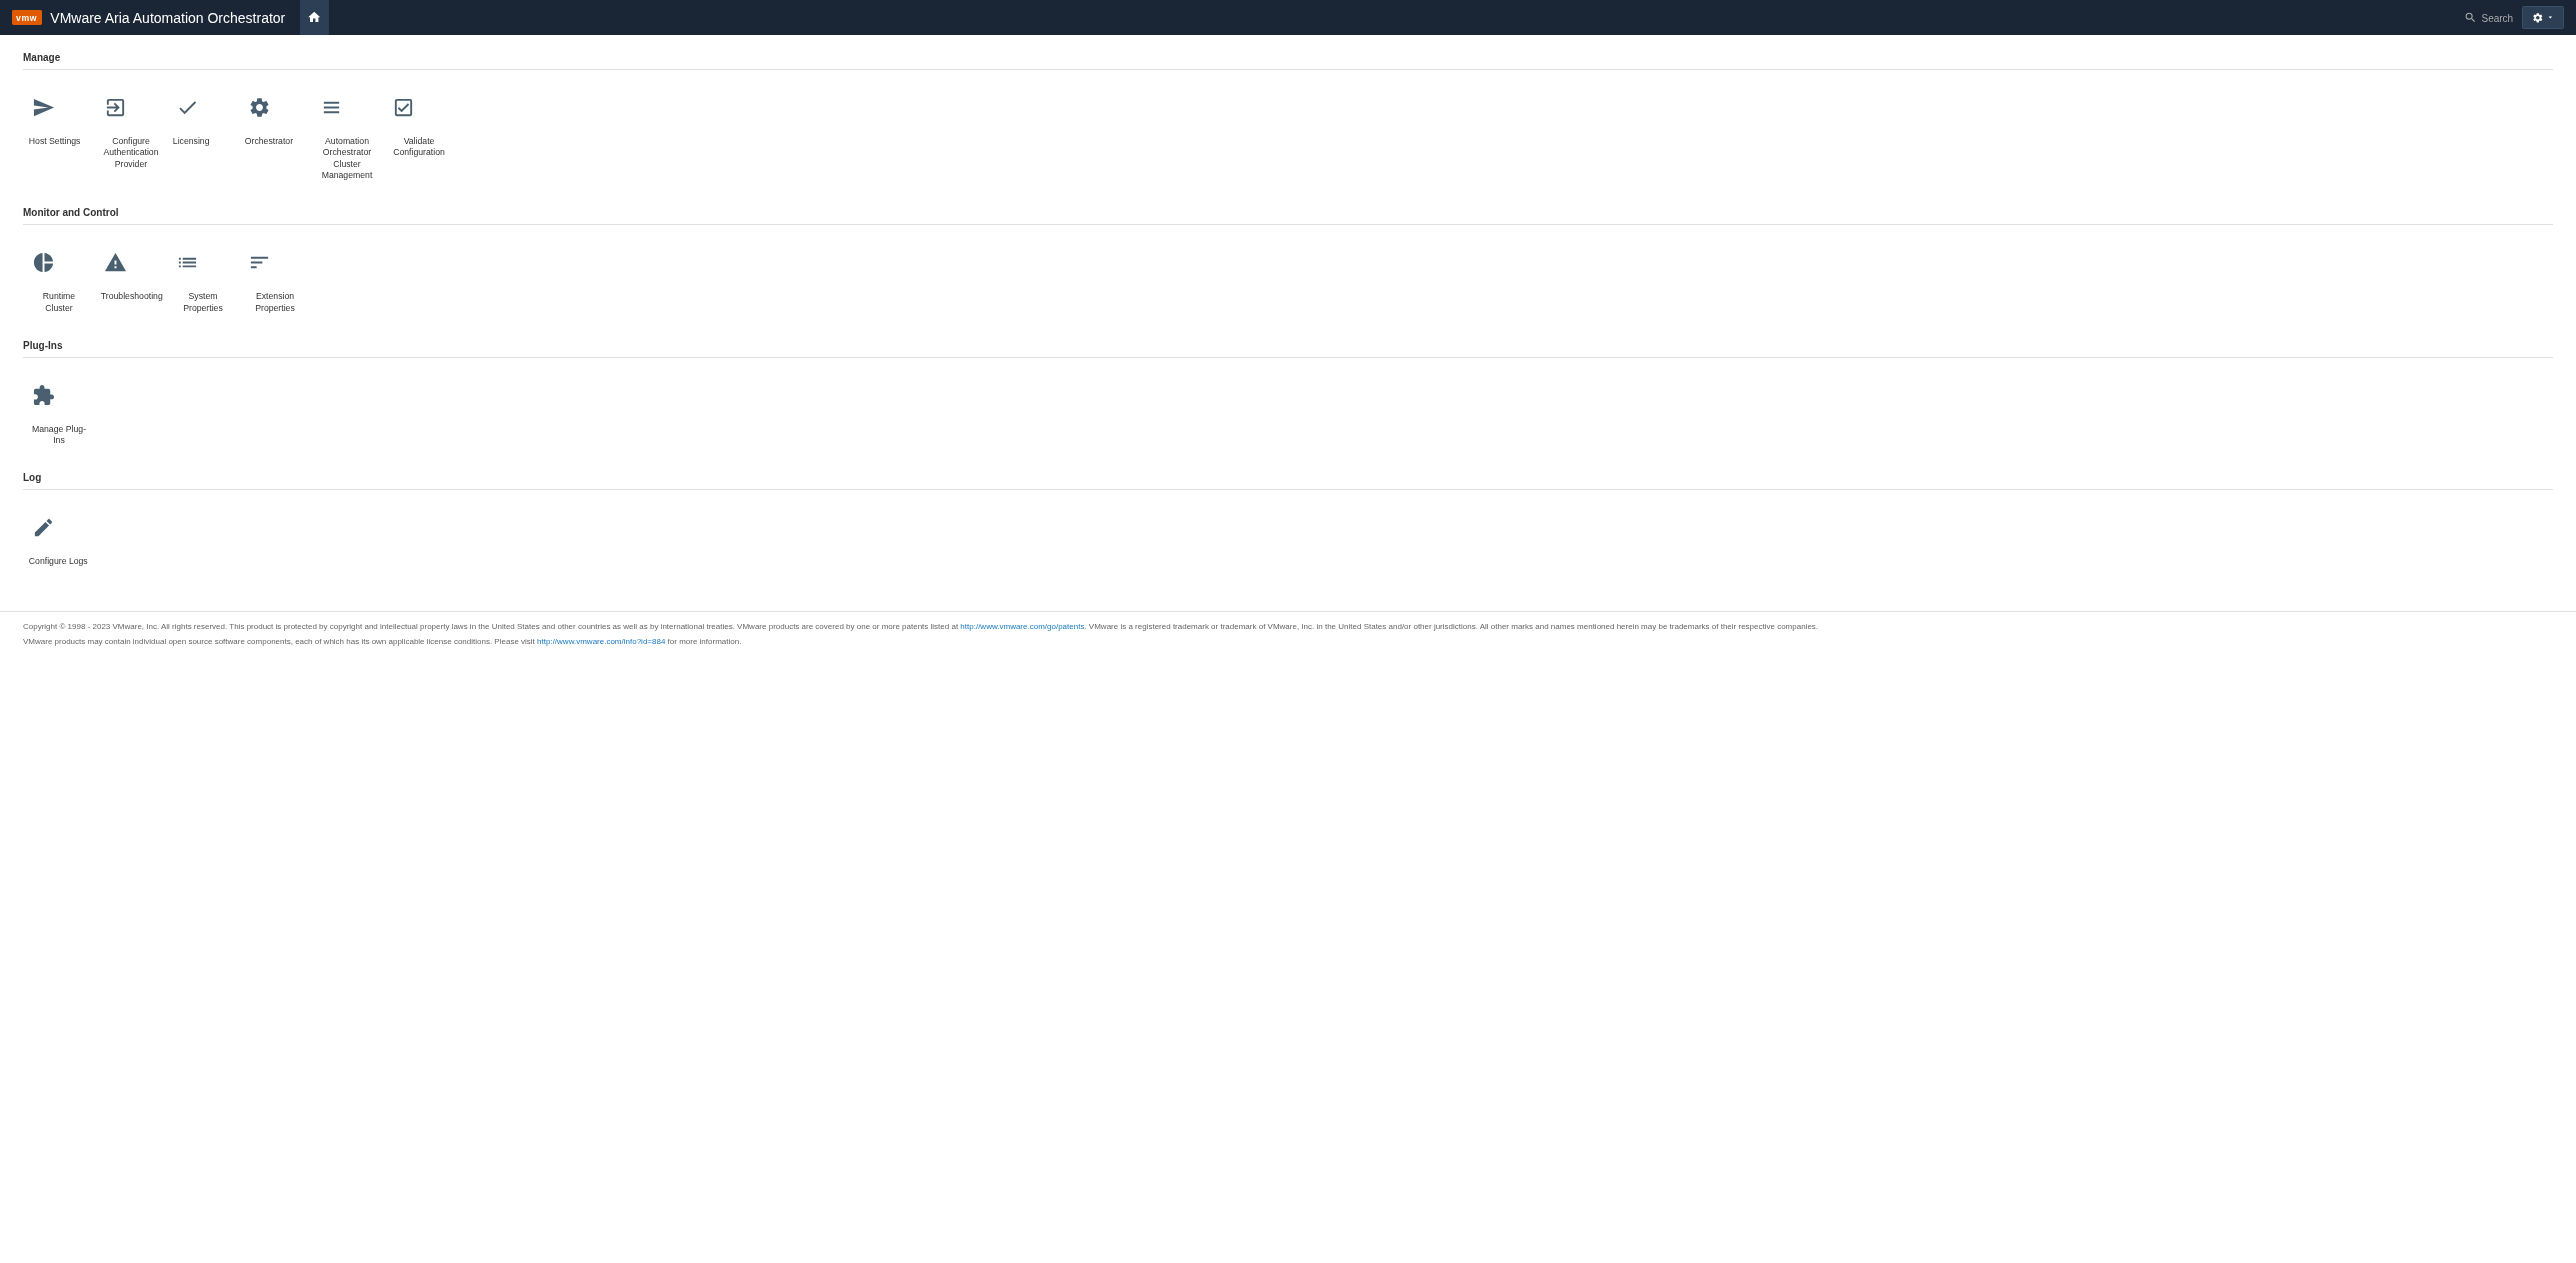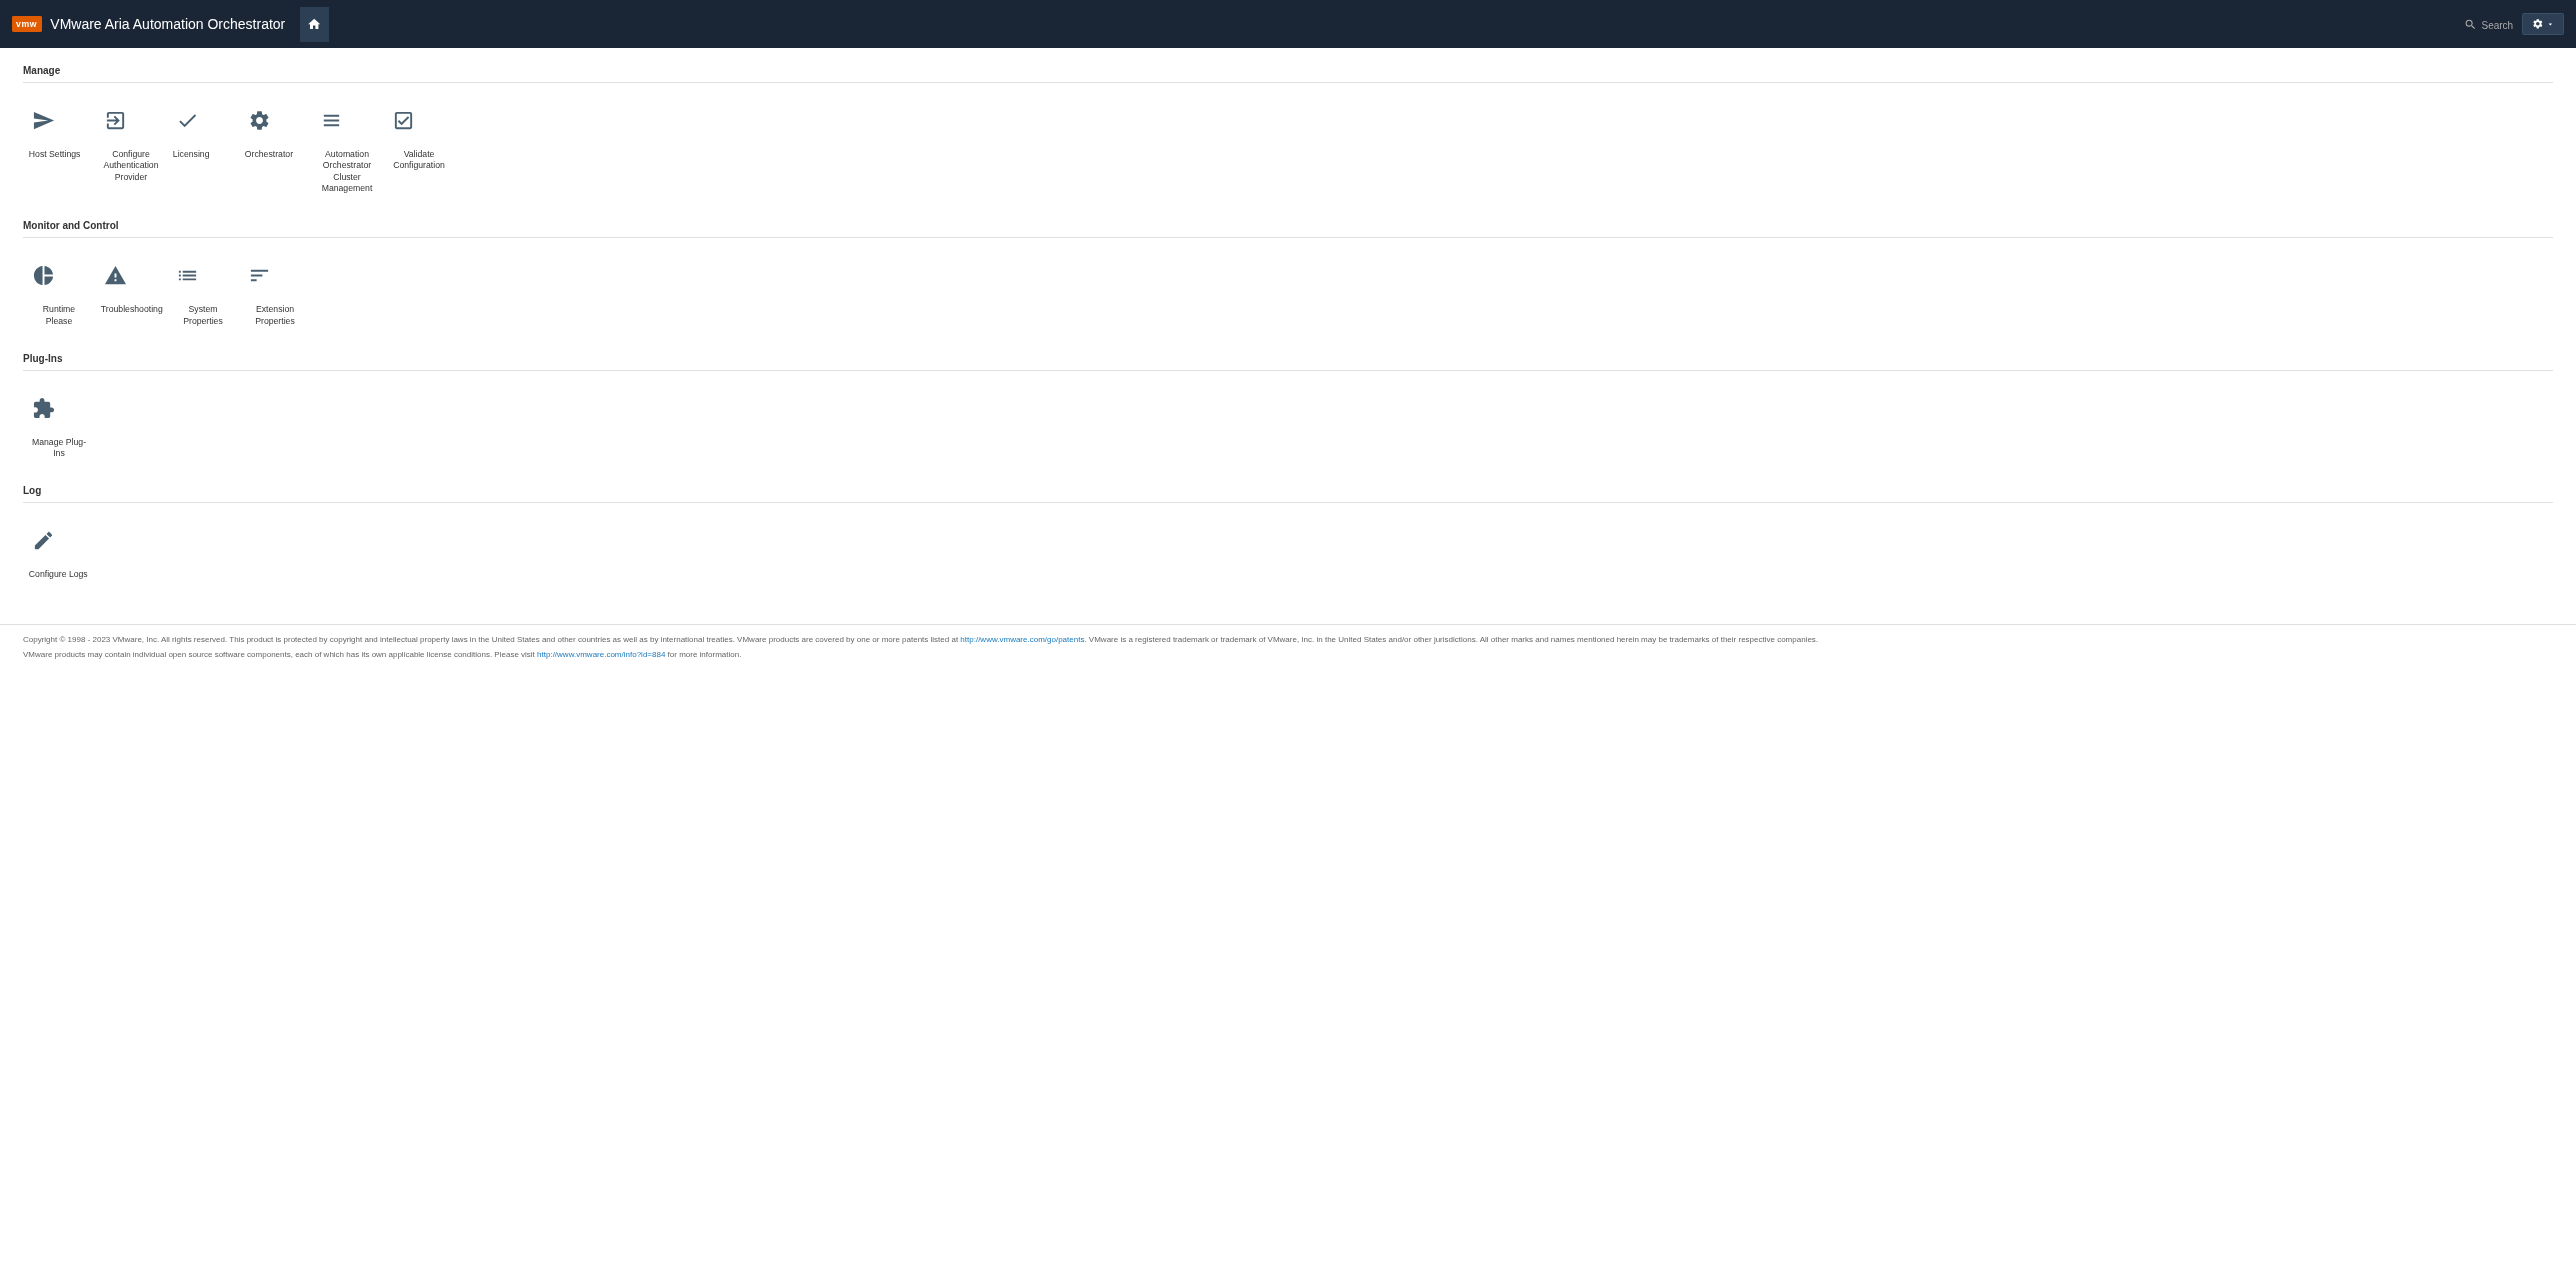--- a/index.html
+++ b/index.html
@@ -5,21 +5,21 @@
     * { margin: 0; padding: 0; box-sizing: border-box; }
     body { font-family: -apple-system, BlinkMacSystemFont, 'Segoe UI', Arial, sans-serif; background: #fff; color: #333; font-size: 10px; }
 
     
     .header {
       background: #1a2535;
       color: #fff;
       display: flex;
       align-items: center;
       padding: 0 11.6px;
-      height: 48px;
+      height: 35px;
       gap: 8.7px;
     }
     .header-logo {
       background: #e05a00;
       color: #fff;
       font-weight: bold;
       font-size: 8.7px;
       padding: 2.9px 4.3px;
       border-radius: 1.4px;
       letter-spacing: 0.7px;
@@ -217,21 +217,21 @@
   <section class="section">
     <div class="section-title">Monitor and Control</div>
     <div class="items-grid">
 
       <div class="grid-item">
         <div class="grid-item-icon">
           <svg viewBox="0 0 24 24">
               <path d="M11 2v20c-5.07-.5-9-4.79-9-10s3.93-9.5 9-10zm2.03 0v8.99H22c-.47-4.74-4.24-8.52-8.97-8.99zm0 11.01V22c4.74-.47 8.5-4.25 8.97-8.99h-8.97z"></path>
             </svg>
         </div>
-        <span class="grid-item-label">Runtime Please</span>
+        <span class="grid-item-label">Runtime Cluster</span>
       </div>
 
       <div class="grid-item">
         <div class="grid-item-icon">
           <svg viewBox="0 0 24 24">
               <path d="M1 21h22L12 2 1 21zm12-3h-2v-2h2v2zm0-4h-2v-4h2v4z"></path>
             </svg>
         </div>
         <span class="grid-item-label">Troubleshooting</span>
       </div>

